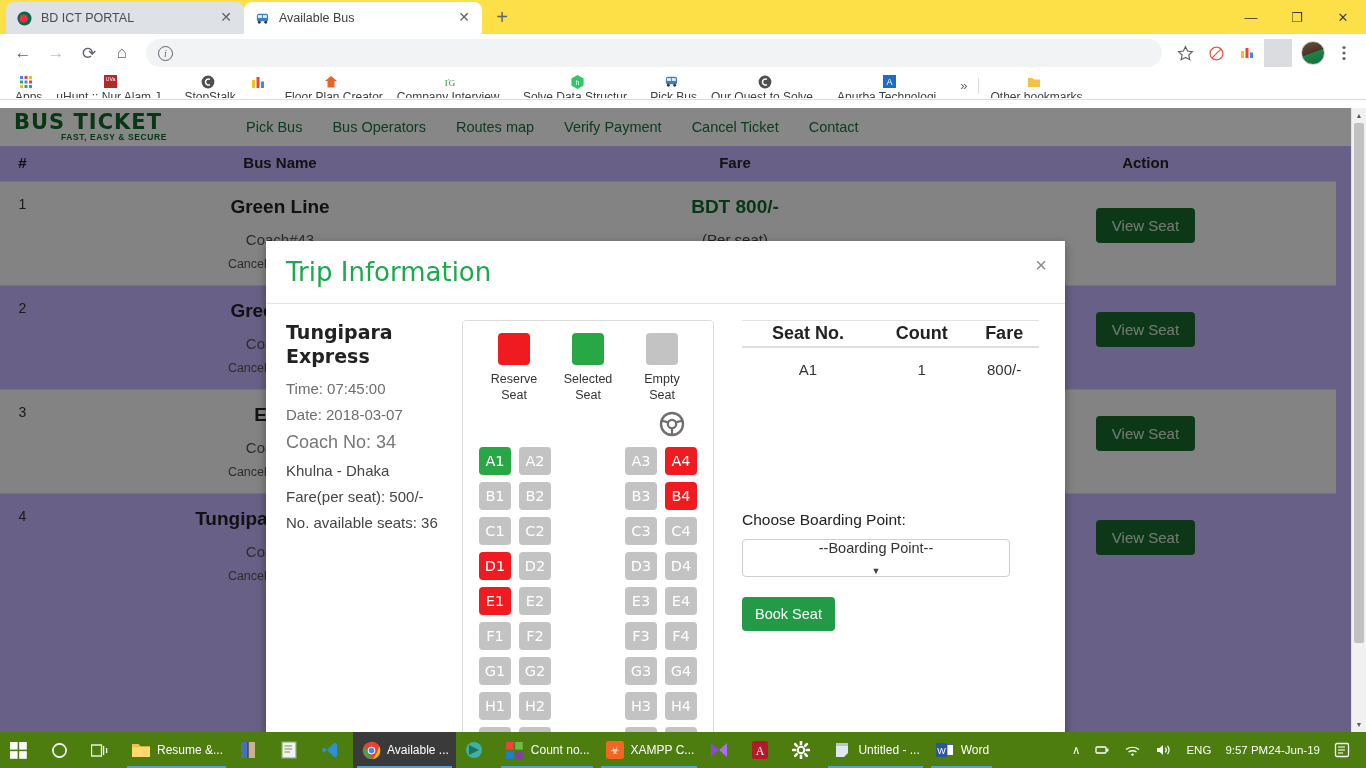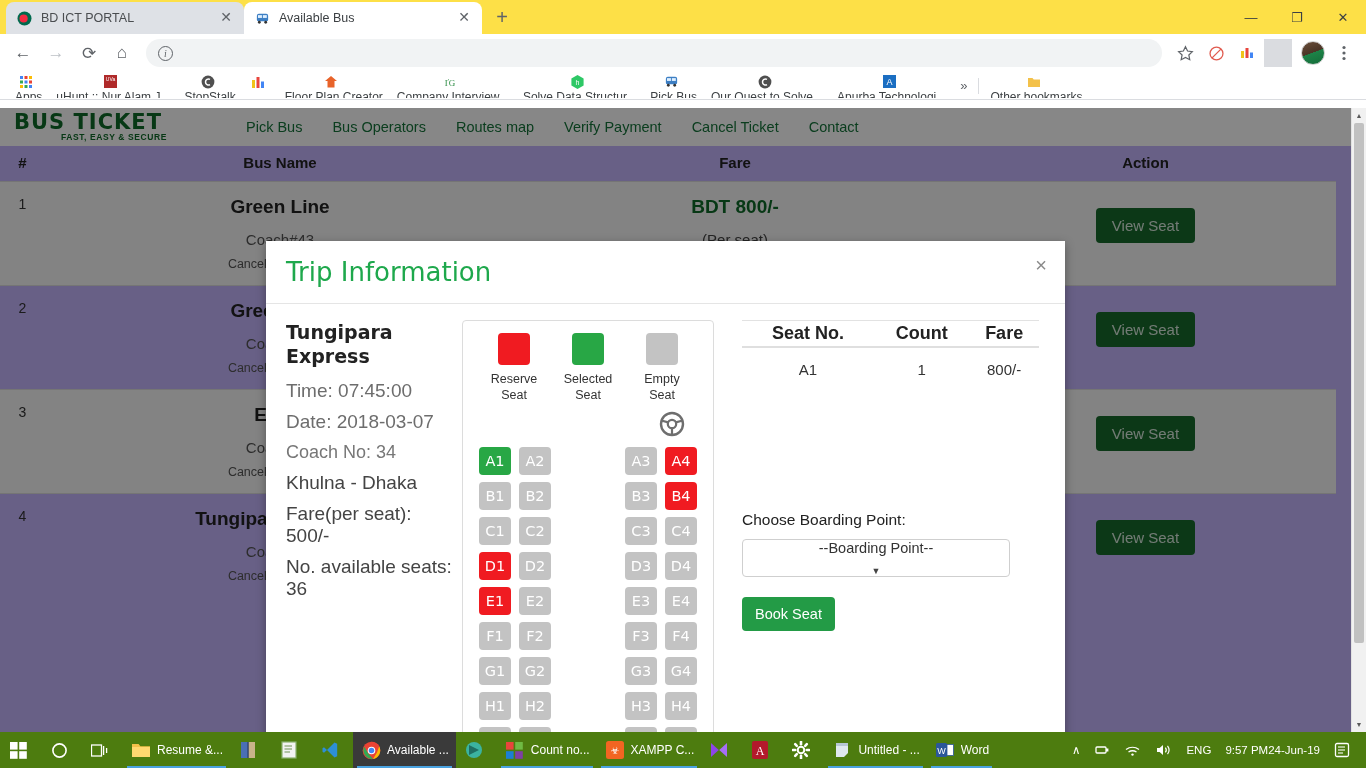--- a/index.html
+++ b/index.html
@@ -193,21 +193,21 @@
   .modal-body {
     flex: 1; display: flex; padding: 16px 20px 0; gap: 0; overflow: hidden;
   }
 
   
   .trip-info { width: 176px; flex: 0 0 176px; padding-right: 10px; }
   .ti-bus {
     font-size: 19px; font-weight: bold; color: #222; line-height: 24px;
     margin-bottom: 12px; font-family: "DejaVu Sans", sans-serif;
   }
-  .ti-line { font-size: 19px; color: #444; margin-bottom: 9px; }
+  .ti-line { font-size: 15px; color: #444; margin-bottom: 9px; }
   .ti-line.muted { font-size: 18px; color: #777; }
   .ti-line.dim { color: #6d6d6d; }
 
   
   .seatmap {
     width: 252px; flex: 0 0 252px; border: 1px solid #dcdcdc;
     border-radius: 4px; padding: 12px 14px 10px; height: 100%;
   }
   .legend { display: flex; justify-content: space-around; text-align: center; }
   .legend-item { width: 66px; }

